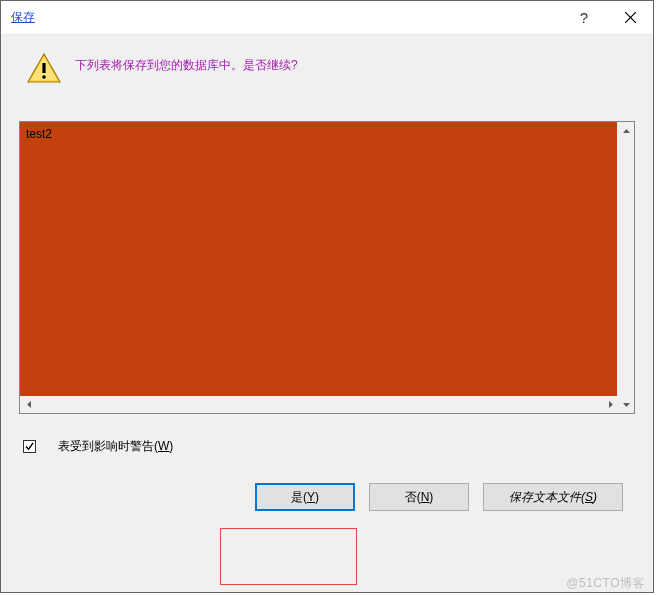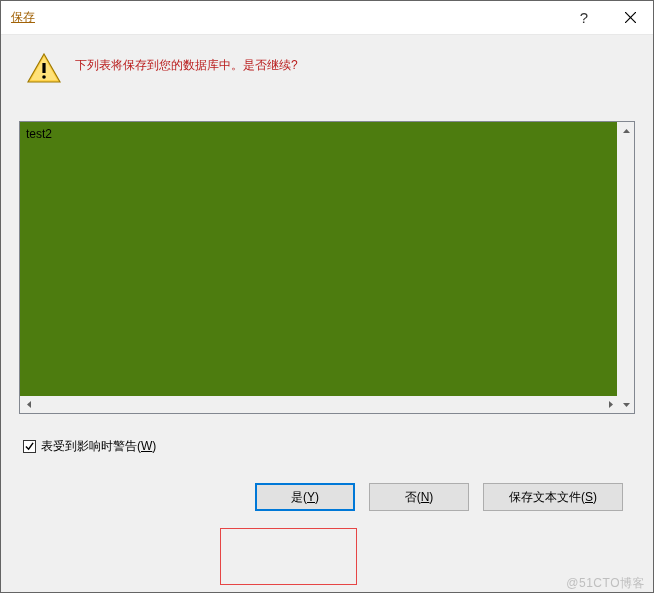--- a/index.html
+++ b/index.html
@@ -22,21 +22,21 @@
       height: 34px;
       background: #ffffff;
       border-bottom: 1px solid #e8e8e8;
       display: flex;
       align-items: center;
       padding-left: 10px;
     }
     .titlebar-title {
       flex: 1;
       font-size: 12px;
-      color: #a16207;
+      color: #1d4ed8;
       text-decoration: underline;
     }
     .titlebar-btn {
       width: 46px;
       height: 34px;
       display: flex;
       align-items: center;
       justify-content: center;
       font-size: 14px;
       color: #333;
@@ -55,28 +55,28 @@
       padding-left: 8px;
     }
     .warn-icon {
       width: 34px;
       height: 30px;
       flex-shrink: 0;
     }
     .message-text {
       padding-top: 4px;
       font-size: 12px;
-      color: #b91c1c;
+      color: #a21caf;
     }
     .list-frame {
       width: 616px;
       height: 293px;
       margin: 12px auto 6px auto;
       border: 1px solid #828790;
-      background: #4d7c0f;
+      background: #c2410c;
       position: relative;
       display: flex;
     }
     .list-content {
       flex: 1;
       padding: 4px 6px;
       font-size: 12px;
       line-height: 1.45;
       color: #000;
       overflow: hidden;
@@ -105,21 +105,21 @@
       background: #f0f0f0;
       display: flex;
       justify-content: space-between;
       align-items: center;
       position: absolute;
       bottom: 0; left: 0;
     }
     .checkbox-row {
       display: flex;
       align-items: center;
-      gap: 5px;
+      gap: 22px;
       margin: 24px 0 0 4px;
       font-size: 12px;
     }
     .checkbox {
       width: 13px;
       height: 13px;
       border: 1px solid #333;
       background: #fff;
       display: flex;
       align-items: center;
@@ -142,21 +142,21 @@
       justify-content: center;
       padding: 0 10px;
       min-width: 100px;
       color: #000;
       font-family: inherit;
     }
     .btn.btn-yes {
       border: 2px solid #0078d7;
       min-width: 100px;
     }
-    .btn.btn-wide { min-width: 140px; }
+    .btn.btn-wide { min-width: 140px; font-style: italic; }
     .highlight-box {
       position: absolute;
       left: 219px;
       top: 527px;
       width: 137px;
       height: 57px;
       border: 1px solid #e64545;
       pointer-events: none;
     }
     .watermark {

